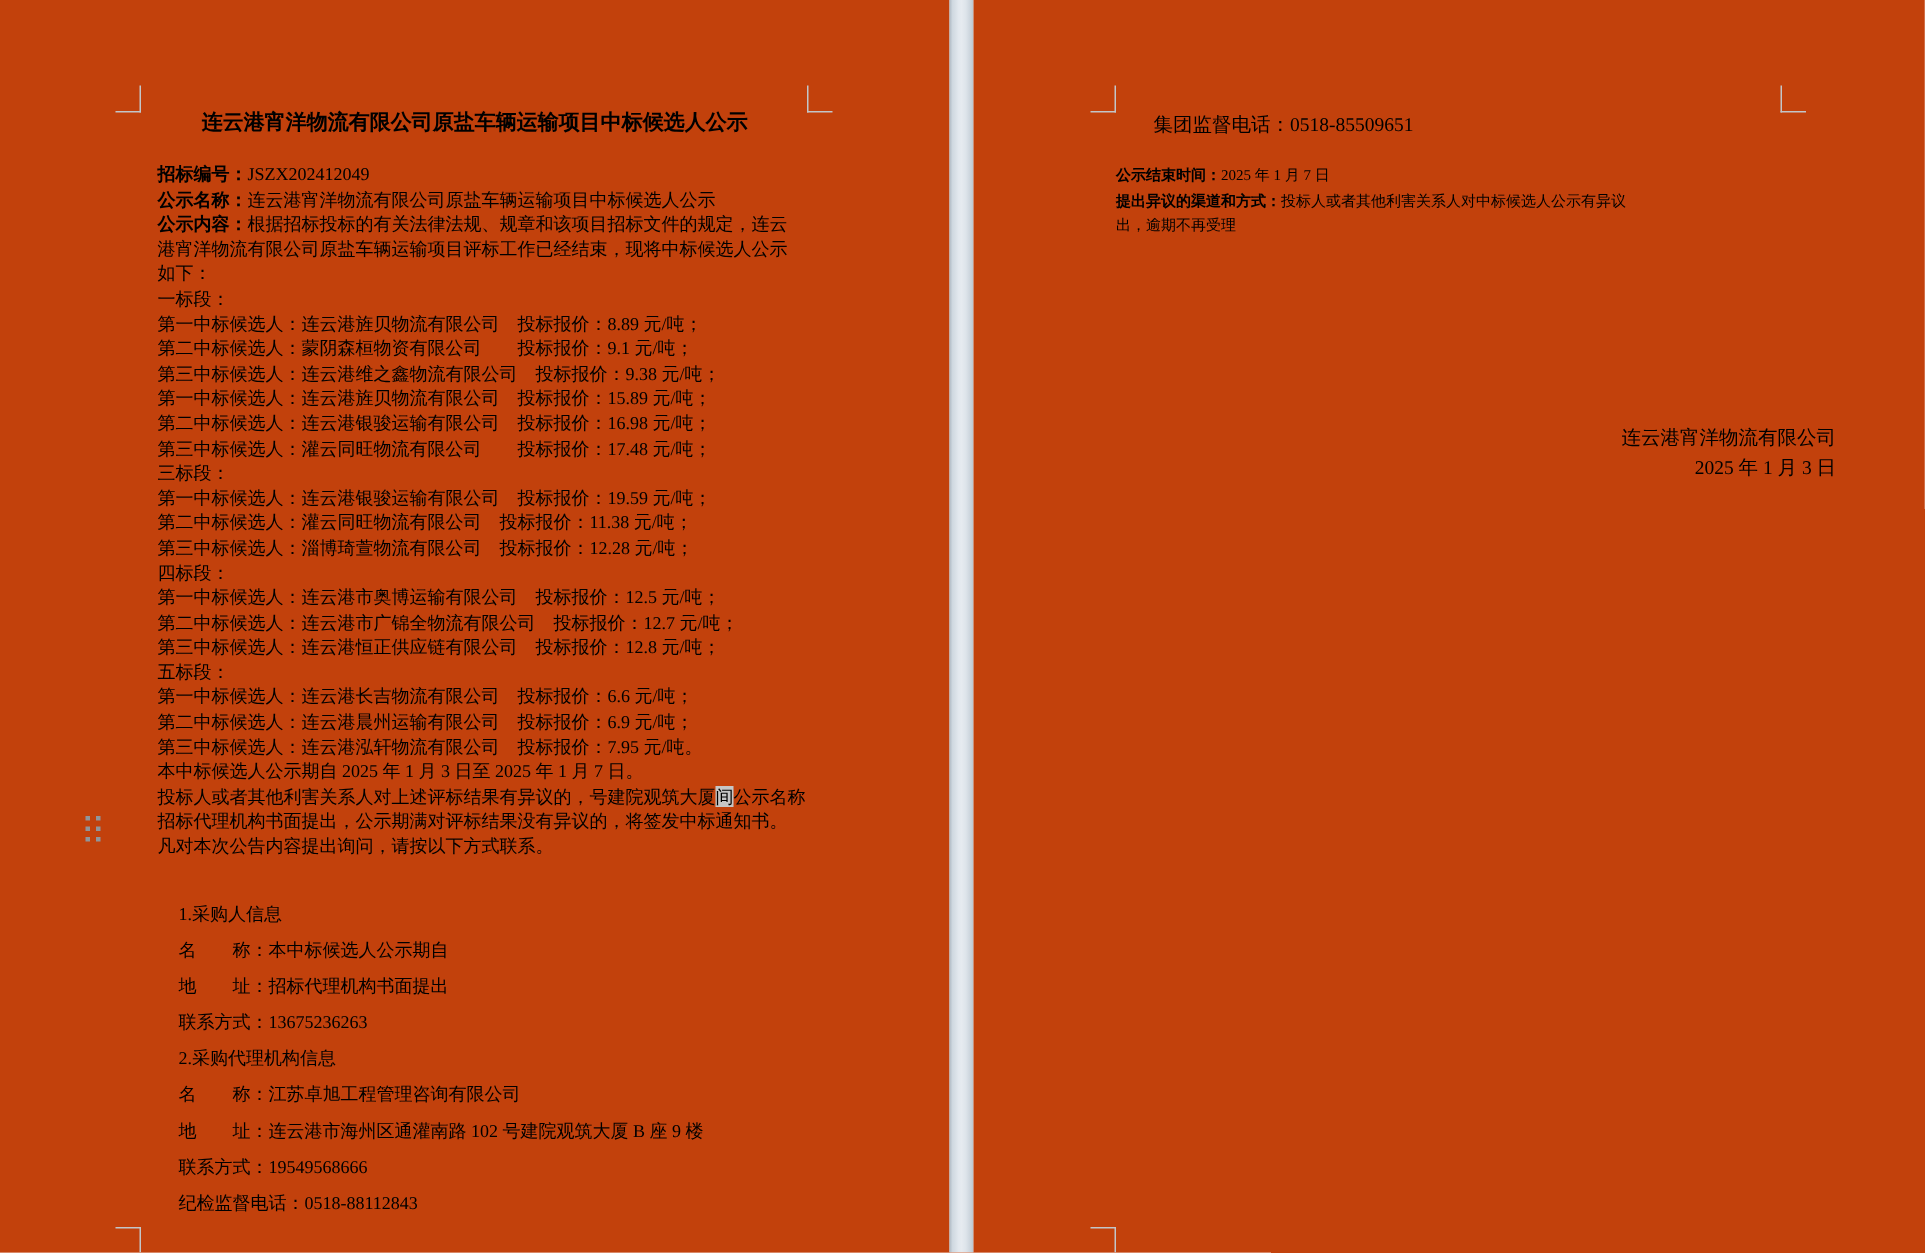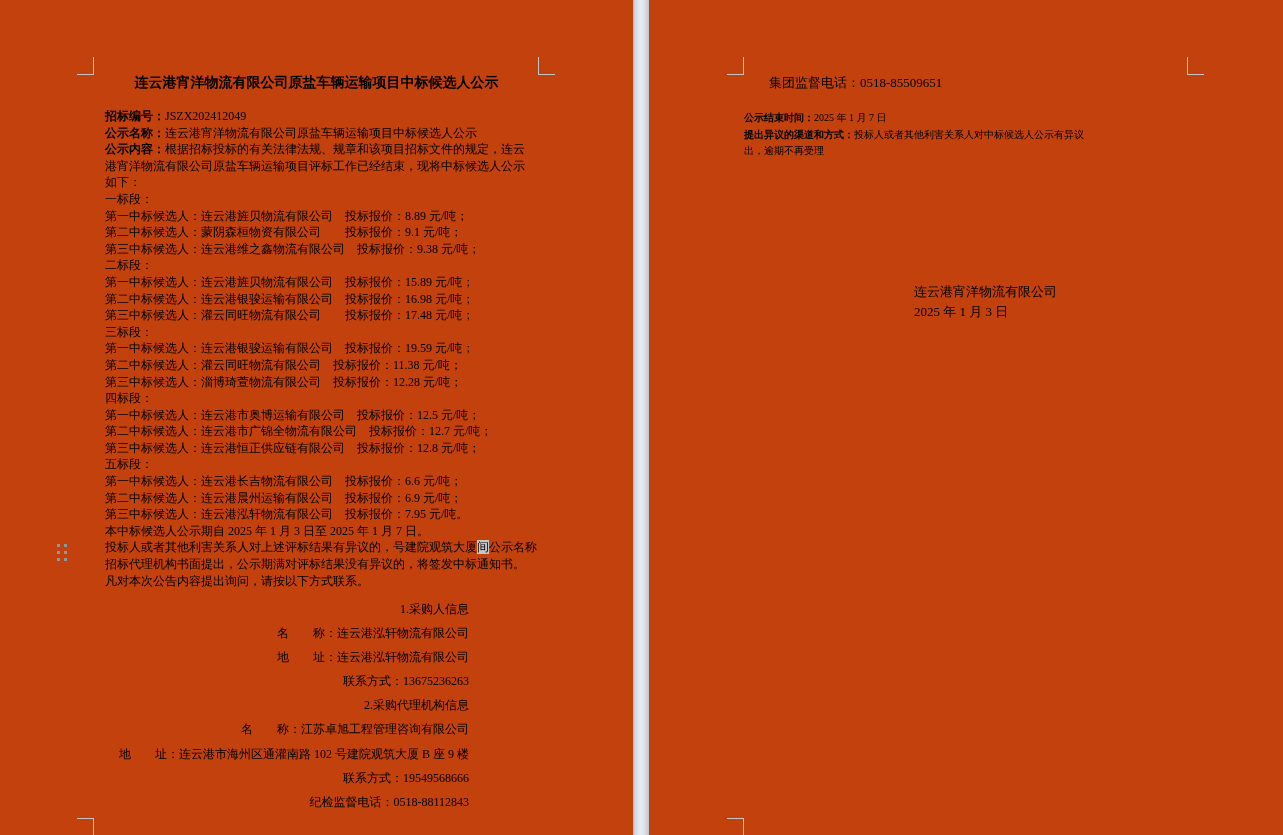--- a/index.html
+++ b/index.html
@@ -36,42 +36,42 @@
   .body-block {
     position: absolute; left: 95px; top: 108px; width: 446px;
     font-size: 12px; line-height: 16.6px; margin-left: 10px;
   }
   .bline { white-space: nowrap; height: 16.6px; }
   .lab { font-weight: 700; }
   .hl { background: #c6c6c6; }
 
   .contact-block {
     position: absolute; left: 119px; top: 597px;
-    font-size: 12px; line-height: 24.1px; text-align: right;
+    font-size: 12px; line-height: 24.1px;
   }
   .cline { white-space: nowrap; height: 24.1px; }
 
   .handle {
     position: absolute; left: 57px; top: 544px;
     display: grid; grid-template-columns: 7px 7px; grid-auto-rows: 7px;
   }
   .dot { width: 3px; height: 3px; background: #8f969c; }
 
   .p2-supervision {
     position: absolute; left: 120px; top: 74px;
     font-size: 13px; line-height: 17px; white-space: nowrap;
   }
   .p2-block {
     position: absolute; left: 95px; top: 110px; width: 446px;
     font-size: 10px; line-height: 16.6px;
   }
   .p2-block .bline { height: 16.6px; }
   .p2-signature {
-    position: absolute; left: 265px; top: 282px; width: 292px;
-    text-align: left; font-size: 13px; line-height: 19.5px;
+    position: absolute; left: 283px; top: 282px; width: 292px;
+    text-align: right; font-size: 13px; line-height: 19.5px;
     white-space: nowrap;
   }
 </style>
 </head>
 <body>
 
 <div class="canvas">
 
   <div class="page" id="page1">
     <div class="cropmark cm-tl" style="left:77px; top:57px;"></div>
@@ -84,21 +84,20 @@
 
     <div class="bline"><span class="lab">招标编号：</span><span>JSZX202412049</span><span class="hl"></span><span></span></div>
         <div class="bline"><span class="lab">公示名称：</span><span>连云港宵洋物流有限公司原盐车辆运输项目中标候选人公示</span><span class="hl"></span><span></span></div>
         <div class="bline"><span class="lab">公示内容：</span><span>根据招标投标的有关法律法规、规章和该项目招标文件的规定，连云</span><span class="hl"></span><span></span></div>
         <div class="bline"><span class="lab"></span><span>港宵洋物流有限公司原盐车辆运输项目评标工作已经结束，现将中标候选人公示</span><span class="hl"></span><span></span></div>
         <div class="bline"><span class="lab"></span><span>如下：</span><span class="hl"></span><span></span></div>
         <div class="bline"><span class="lab"></span><span>一标段：</span><span class="hl"></span><span></span></div>
         <div class="bline"><span class="lab"></span><span>第一中标候选人：连云港旌贝物流有限公司　投标报价：8.89 元/吨；</span><span class="hl"></span><span></span></div>
         <div class="bline"><span class="lab"></span><span>第二中标候选人：蒙阴森桓物资有限公司　　投标报价：9.1 元/吨；</span><span class="hl"></span><span></span></div>
         <div class="bline"><span class="lab"></span><span>第三中标候选人：连云港维之鑫物流有限公司　投标报价：9.38 元/吨；</span><span class="hl"></span><span></span></div>
-        <div class="bline"><span class="lab"></span><span>二标段：</span><span class="hl"></span><span></span></div>
         <div class="bline"><span class="lab"></span><span>第一中标候选人：连云港旌贝物流有限公司　投标报价：15.89 元/吨；</span><span class="hl"></span><span></span></div>
         <div class="bline"><span class="lab"></span><span>第二中标候选人：连云港银骏运输有限公司　投标报价：16.98 元/吨；</span><span class="hl"></span><span></span></div>
         <div class="bline"><span class="lab"></span><span>第三中标候选人：灌云同旺物流有限公司　　投标报价：17.48 元/吨；</span><span class="hl"></span><span></span></div>
         <div class="bline"><span class="lab"></span><span>三标段：</span><span class="hl"></span><span></span></div>
         <div class="bline"><span class="lab"></span><span>第一中标候选人：连云港银骏运输有限公司　投标报价：19.59 元/吨；</span><span class="hl"></span><span></span></div>
         <div class="bline"><span class="lab"></span><span>第二中标候选人：灌云同旺物流有限公司　投标报价：11.38 元/吨；</span><span class="hl"></span><span></span></div>
         <div class="bline"><span class="lab"></span><span>第三中标候选人：淄博琦萱物流有限公司　投标报价：12.28 元/吨；</span><span class="hl"></span><span></span></div>
         <div class="bline"><span class="lab"></span><span>四标段：</span><span class="hl"></span><span></span></div>
         <div class="bline"><span class="lab"></span><span>第一中标候选人：连云港市奥博运输有限公司　投标报价：12.5 元/吨；</span><span class="hl"></span><span></span></div>
         <div class="bline"><span class="lab"></span><span>第二中标候选人：连云港市广锦全物流有限公司　投标报价：12.7 元/吨；</span><span class="hl"></span><span></span></div>
@@ -109,22 +108,22 @@
         <div class="bline"><span class="lab"></span><span>第三中标候选人：连云港泓轩物流有限公司　投标报价：7.95 元/吨。</span><span class="hl"></span><span></span></div>
         <div class="bline"><span class="lab"></span><span>本中标候选人公示期自 2025 年 1 月 3 日至 2025 年 1 月 7 日。</span><span class="hl"></span><span></span></div>
         <div class="bline"><span class="lab"></span><span>投标人或者其他利害关系人对上述评标结果有异议的，号建院观筑大厦</span><span class="hl">间</span><span>公示名称</span></div>
         <div class="bline"><span class="lab"></span><span>招标代理机构书面提出，公示期满对评标结果没有异议的，将签发中标通知书。</span><span class="hl"></span><span></span></div>
         <div class="bline"><span class="lab"></span><span>凡对本次公告内容提出询问，请按以下方式联系。</span><span class="hl"></span><span></span></div>
       </div>
 
     <div class="contact-block">
 
     <div class="cline">1.采购人信息</div>
-        <div class="cline">名　　称：连云港泓轩物流有限公司</div>
-        <div class="cline">地　　址：连云港泓轩物流有限公司</div>
+        <div class="cline">名　　称：本中标候选人公示期自</div>
+        <div class="cline">地　　址：招标代理机构书面提出</div>
         <div class="cline">联系方式：13675236263</div>
         <div class="cline">2.采购代理机构信息</div>
         <div class="cline">名　　称：江苏卓旭工程管理咨询有限公司</div>
         <div class="cline">地　　址：连云港市海州区通灌南路 102 号建院观筑大厦 B 座 9 楼</div>
         <div class="cline">联系方式：19549568666</div>
         <div class="cline">纪检监督电话：0518-88112843</div>
       </div>
 
     <div class="handle">
       <span class="dot"></span>

